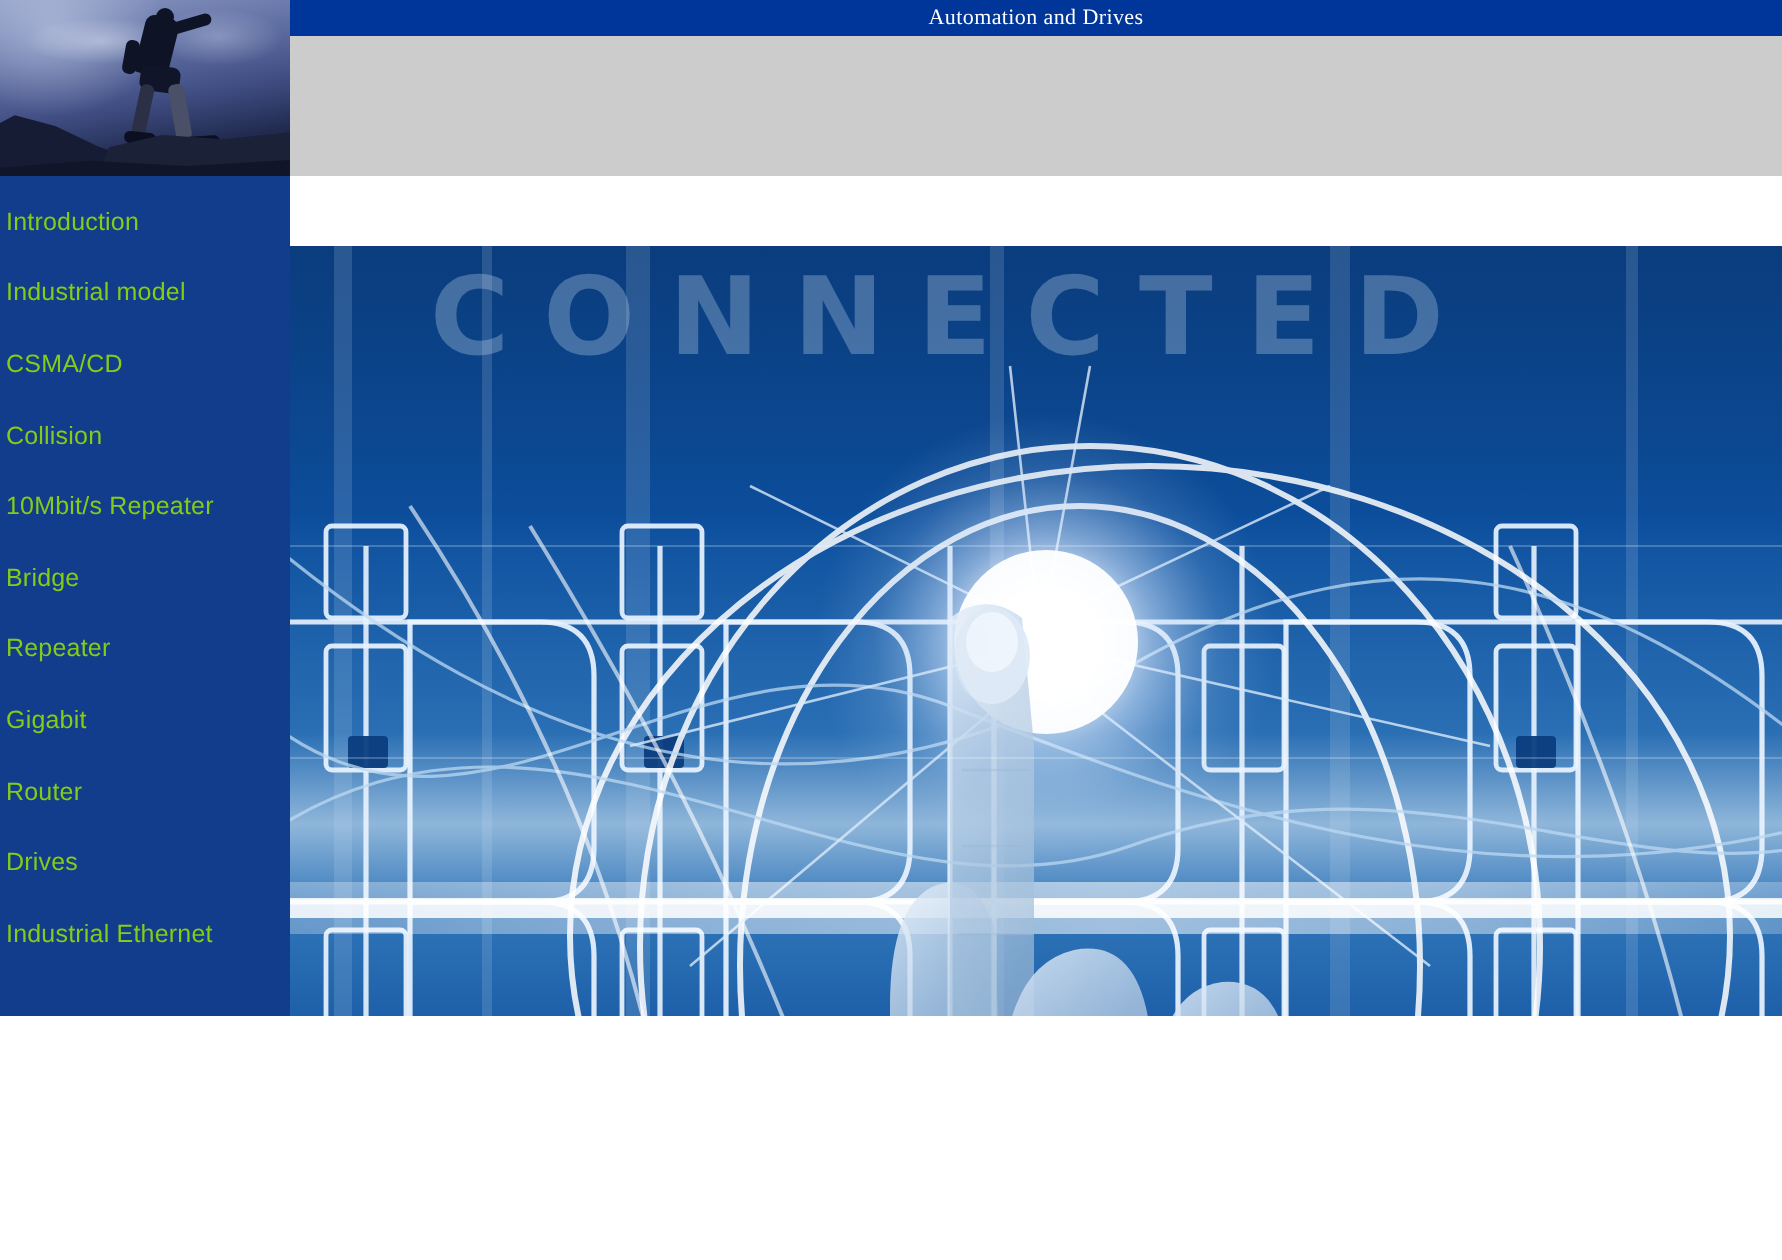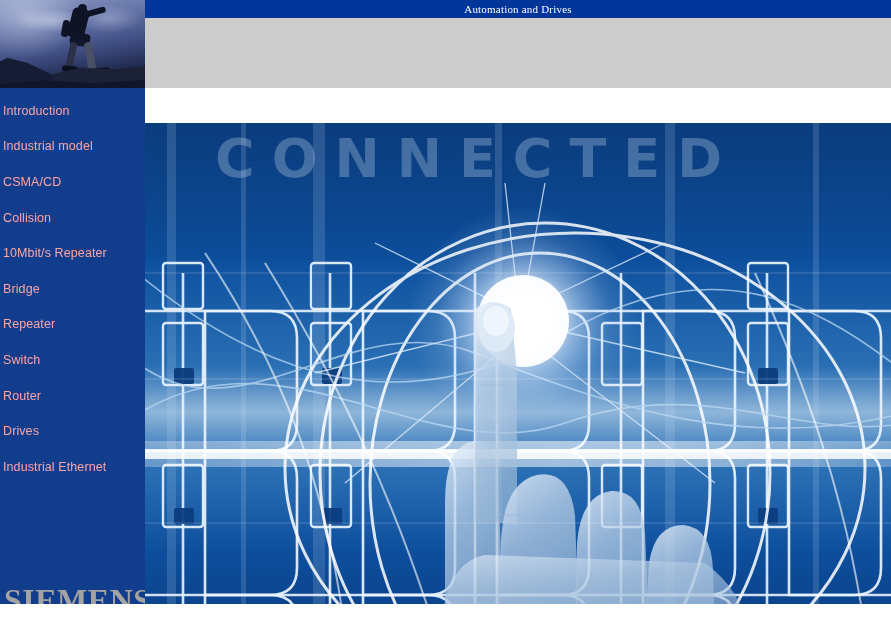--- a/index.html
+++ b/index.html
@@ -6,21 +6,21 @@
     margin: 0; padding: 0;
     background: #ffffff;
   }
   body {
     width: 891px; height: 630px;
     overflow: hidden;
     font-family: "Liberation Sans", sans-serif;
   }
   #slide {
     position: relative;
-    width: 891px; height: 604px;
+    width: 891px; height: 508px;
     overflow: hidden;
     background: #ffffff;
   }
 
   
   .band-blue {
     position: absolute;
     left: 145px; top: 0; width: 746px; height: 18px;
     background: #00359a;
   }
@@ -162,21 +162,21 @@
   
   .nav-list {
     position: absolute;
     left: 0; top: 93px; width: 145px;
   }
   .nav-item {
     height: 35.6px;
     padding-left: 3px;
     display: flex;
     align-items: center;
-    color: #fca5a5;
+    color: #84cc16;
     font-size: 12.5px;
     line-height: 14px;
     white-space: nowrap;
     letter-spacing: 0.1px;
   }
 
   
   .siemens-logo {
     position: absolute;
     left: 4px; bottom: 16px;
@@ -260,21 +260,21 @@
       <div class="nav-item">
           <span>10Mbit/s Repeater</span>
         </div>
       <div class="nav-item">
           <span>Bridge</span>
         </div>
       <div class="nav-item">
           <span>Repeater</span>
         </div>
       <div class="nav-item">
-          <span>Switch</span>
+          <span>Gigabit</span>
         </div>
       <div class="nav-item">
           <span>Router</span>
         </div>
       <div class="nav-item">
           <span>Drives</span>
         </div>
       <div class="nav-item">
           <span>Industrial Ethernet</span>
         </div>

